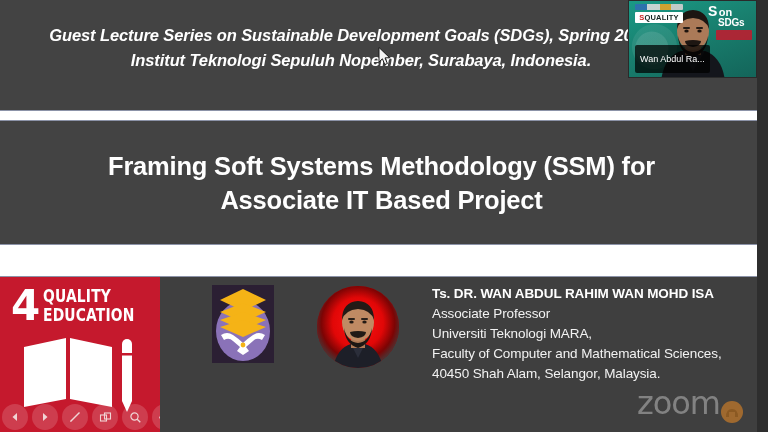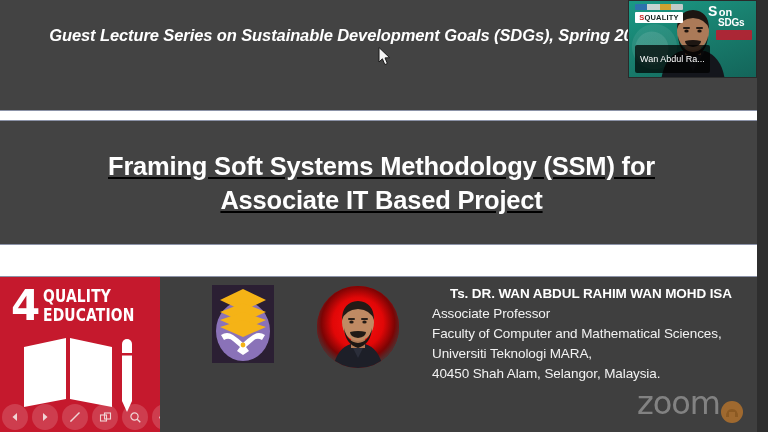--- a/index.html
+++ b/index.html
@@ -80,21 +80,20 @@
   
   .title-block {
     position: absolute;
     left: 0; top: 121px;
     width: 763px;
     height: 123px;
     background: #434343;
     display: flex;
     align-items: center;
     justify-content: center;
-    text-decoration: underline;
   }
   .title-text {
     color: #ffffff;
     font-weight: bold;
     font-size: 25.5px;
     line-height: 34px;
     text-align: center;
     letter-spacing: -0.2px;
     width: 660px;
   }
@@ -194,21 +193,20 @@
     position: absolute;
     left: 432px; top: 7px;
     width: 320px;
     color: #ffffff;
   }
   .speaker-info .name {
     font-size: 13.5px;
     font-weight: bold;
     line-height: 20px;
     letter-spacing: -0.1px;
-    margin-left: 18px;
   }
   .speaker-info .ln {
     font-size: 13.5px;
     line-height: 20px;
     letter-spacing: -0.1px;
     color: #f2f2f2;
   }
 
   
   .zoom-wm {
@@ -355,20 +353,21 @@
   }
 </style>
 </head>
 <body>
 
 <div class="stage">
 
   <div class="banner">
     <div class="banner-text">
       <div>Guest Lecture Series on Sustainable Development Goals (SDGs), Spring 2021</div>
+      <div class="banner-line2">Institut Teknologi Sepuluh Nopember, Surabaya, Indonesia.</div>
     </div>
   </div>
 
   <div class="divider-top"></div>
 
   <div class="title-block">
     <div class="title-text">
       <div>Framing Soft Systems Methodology (SSM) for</div>
       <div>Associate IT Based Project</div>
     </div>
@@ -484,22 +483,22 @@
         <ellipse cx="47.5" cy="36" rx="2.2" ry="1.5" fill="#241a14"></ellipse>
 
         <path d="M33 46 Q41 44 49 46 Q49 51 41 52 Q33 51 33 46 Z" fill="#221a16"></path>
         <path d="M27 42 Q28 58 41 62 Q54 58 55 42 Q52 56 41 57 Q30 56 27 42 Z" fill="#1d1713"></path>
       </svg>
     </div>
 
     <div class="speaker-info">
       <div class="name">Ts. DR. WAN ABDUL RAHIM WAN MOHD ISA</div>
       <div class="ln">Associate Professor</div>
+      <div class="ln">Universiti Teknologi MARA,</div>
       <div class="ln">Faculty of Computer and Mathematical Sciences,</div>
-      <div class="ln">Universiti Teknologi MARA,</div>
       <div class="ln">40450 Shah Alam, Selangor, Malaysia.</div>
     </div>
 
     <div class="zoom-wm">
       <div class="wm-word">zoom</div>
       <div class="wm-dot">
         <svg width="14" height="11" viewBox="0 0 14 11">
             <path d="M1 10 Q1 2 7 2 Q13 2 13 10 Z" fill="#c96f0c"></path>
             <rect x="4" y="5" width="6" height="5" fill="#ef8c22"></rect>
           </svg>

